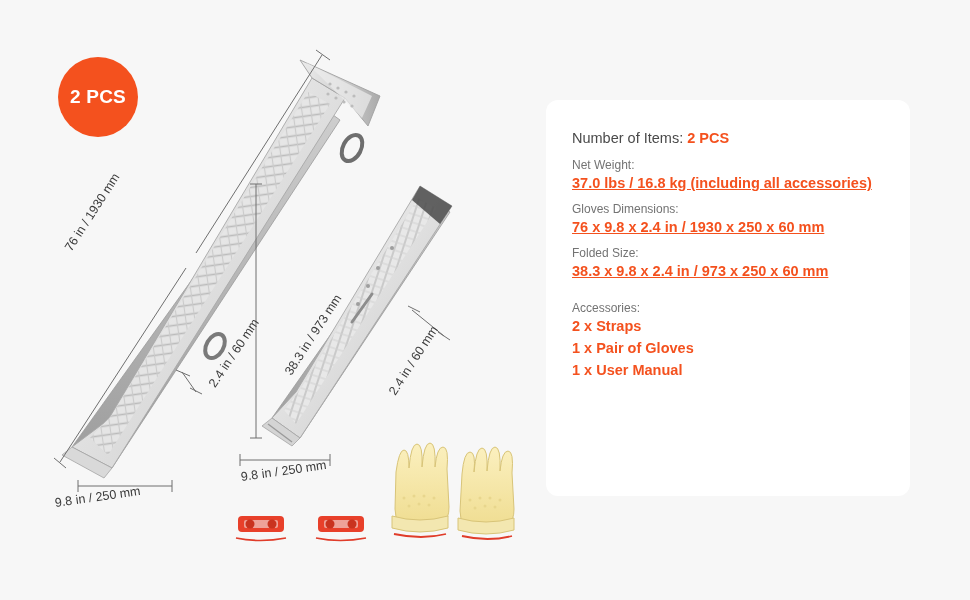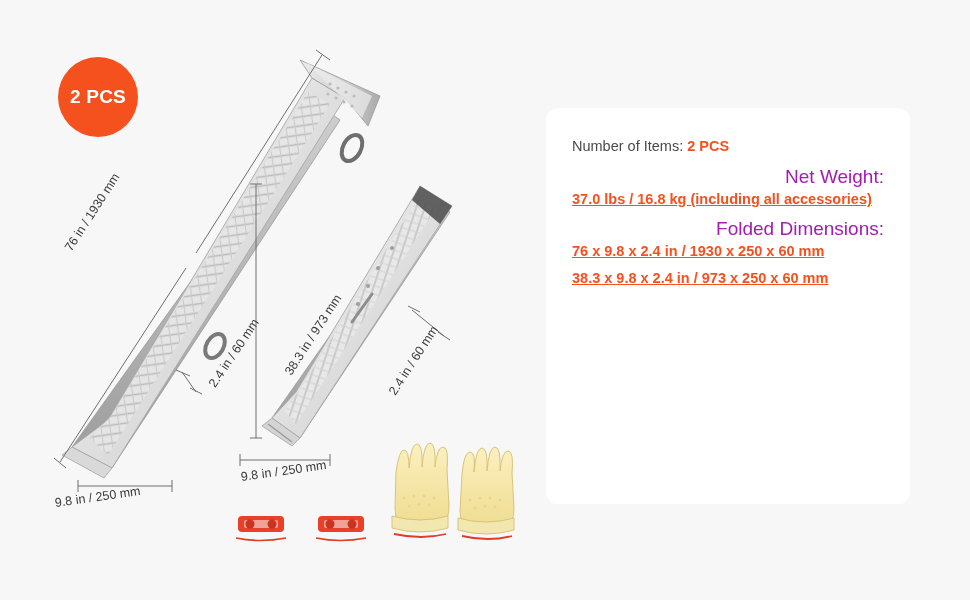--- a/index.html
+++ b/index.html
@@ -35,21 +35,21 @@
     justify-content: center;
     font-size: 19px;
     font-weight: bold;
     letter-spacing: 0.2px;
   }
 
   
   .spec-card {
     position: absolute;
     left: 546px;
-    top: 108px;
+    top: 100px;
     width: 364px;
     height: 396px;
     background: #ffffff;
     border-radius: 12px;
   }
   .spec-inner {
     padding: 28px 26px 20px 26px;
   }
   .spec-line {
     font-size: 14.5px;
@@ -67,24 +67,23 @@
   }
   .spec-value-row {
     font-size: 14.5px;
     color: #f4511e;
     font-weight: bold;
     margin-bottom: 11px;
     white-space: nowrap;
     text-decoration: underline;
   }
   .spec-label-row {
-    font-size: 19px;
-    color: #a21caf;
+    font-size: 12px;
+    color: #737373;
     margin-bottom: 3px;
-    text-align: right;
   }
   .acc-block {
     margin-top: 22px;
   }
   .acc-item {
     font-size: 14.5px;
     color: #f4511e;
     font-weight: bold;
     margin-bottom: 6px;
   }
@@ -303,22 +302,29 @@
 
       <div class="spec-line">
         <span class="label">Number of Items:</span>
         <span class="val-orange">2 PCS</span>
       </div>
 
 
       <div class="spec-label-row">Net Weight:</div>
       <div class="spec-value-row">37.0 lbs / 16.8 kg (including all accessories)</div>
 
-      <div class="spec-label-row">Folded Dimensions:</div>
+      <div class="spec-label-row">Gloves Dimensions:</div>
       <div class="spec-value-row">76 x 9.8 x 2.4 in / 1930 x 250 x 60 mm</div>
 
+      <div class="spec-label-row">Folded Size:</div>
       <div class="spec-value-row">38.3 x 9.8 x 2.4 in / 973 x 250 x 60 mm</div>
 
+      <div class="acc-block">
+        <div class="spec-label-row">Accessories:</div>
+        <div class="acc-item">2 x Straps</div>
+        <div class="acc-item">1 x Pair of Gloves</div>
+        <div class="acc-item">1 x User Manual</div>
+      </div>
 
     </div>
   </div>
 
 </div>
 
 </body></html>

